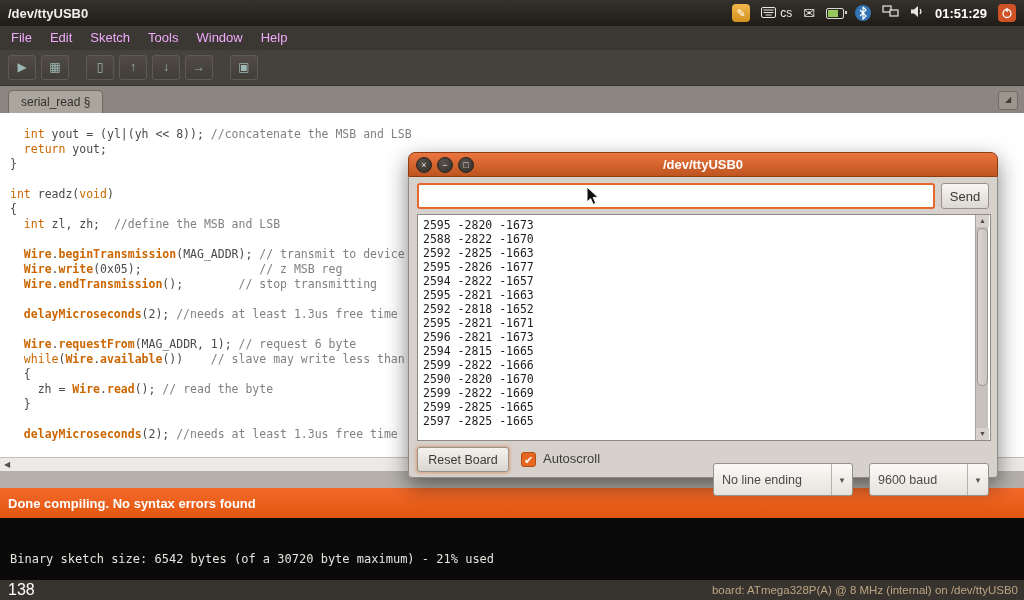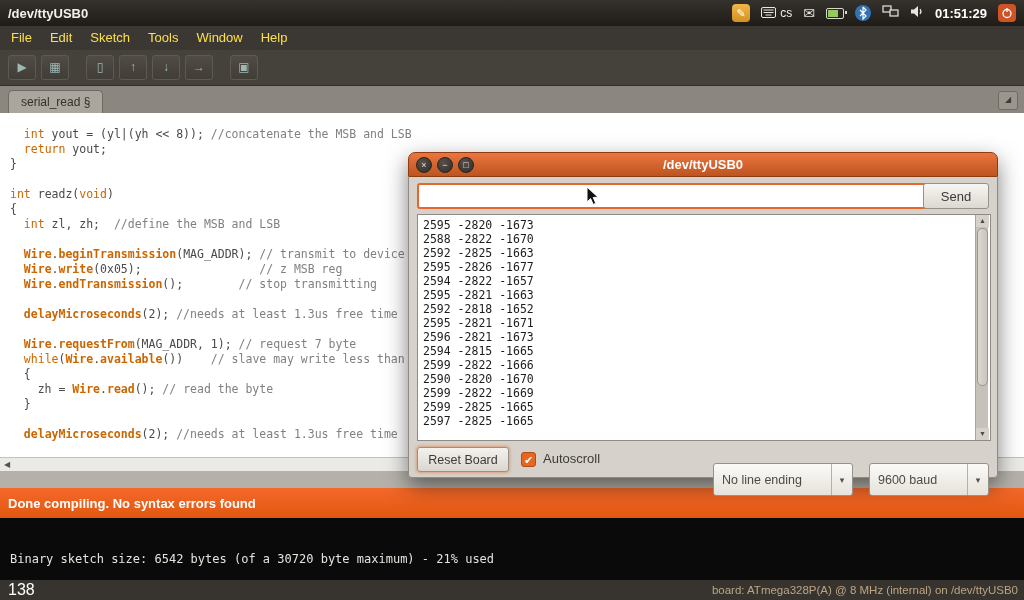--- a/index.html
+++ b/index.html
@@ -20,21 +20,21 @@
   .batt{width:16px;height:9px;border:1px solid #d9d6d0;border-radius:2px;position:relative;}
   .batt::before{content:"";position:absolute;left:1px;top:1px;bottom:1px;width:10px;background:#97c85e;}
   .batt::after{content:"";position:absolute;right:-4px;top:2px;width:2px;height:3px;background:#d9d6d0;}
   .bt{width:16px;height:16px;border-radius:8px;background:#3273b5;display:flex;align-items:center;justify-content:center;}
   .clock{color:#fff;font-size:13px;font-weight:bold;}
   .session-badge{width:18px;height:18px;background:#ce5327;border-radius:4px;display:flex;align-items:center;justify-content:center;}
 
   
   .menubar{position:absolute;top:26px;left:0;width:100%;height:24px;background:#3b3733;
            display:flex;align-items:center;padding-left:2px;box-sizing:border-box;}
-  .menu-item{color:#fde047;font-size:13px;padding:0 9px;line-height:24px;}
+  .menu-item{color:#f0abfc;font-size:13px;padding:0 9px;line-height:24px;}
   .toolbar{position:absolute;top:50px;left:0;width:100%;height:36px;background:#45413b;
            border-bottom:1px solid #33302b;display:flex;align-items:center;padding-left:8px;box-sizing:border-box;}
   .tb-btn{width:26px;height:23px;line-height:23px;text-align:center;color:#9db8b3;font-size:12px;
           background:linear-gradient(#504b44,#413d37);border:1px solid #5f5a51;border-radius:3px;margin-right:5px;}
   .tb-btn.gap{margin-left:12px;}
 
   
   .tabbar{position:absolute;top:86px;left:0;width:100%;height:27px;background:#8b867f;}
   .tab{position:absolute;left:8px;bottom:0;height:22px;line-height:22px;padding:0 12px;
        background:#aaa59d;color:#33312d;font-size:12px;border:1px solid #6f6a62;border-bottom:none;
@@ -77,21 +77,21 @@
           font-weight:bold;font-size:13px;}
   .winbtns{position:absolute;left:7px;top:4px;display:flex;gap:5px;z-index:2;}
   .winbtn{width:16px;height:16px;border-radius:8px;box-sizing:border-box;
           background:radial-gradient(circle at 35% 30%,#57504a,#332e29);
           border:1px solid #27231f;color:#e8e3da;font-size:9px;line-height:14px;text-align:center;}
   .dbody{position:absolute;top:25px;left:0;width:100%;height:301px;background:#d6d2cb;
          border:1px solid #8f8b84;border-top:none;box-sizing:border-box;border-radius:0 0 4px 4px;}
   .sinput{position:absolute;left:8px;top:6px;width:518px;height:26px;box-sizing:border-box;
           border:2px solid #e8672c;border-radius:3px;background:#fff;font-size:13px;padding:0 6px;outline:none;
           font-family:"Liberation Sans","DejaVu Sans",sans-serif;}
-  .send{position:absolute;right:8px;top:6px;width:66px;height:26px;
+  .send{position:absolute;right:8px;top:6px;width:48px;height:26px;
         background:linear-gradient(#f8f6f3,#dcd8d1);border:1px solid #96918a;border-radius:3px;
         font-size:13px;color:#3c3a37;font-family:inherit;}
   .soutput{position:absolute;left:8px;top:37px;width:574px;height:227px;background:#fff;
         border:1px solid #8f8b84;box-sizing:border-box;overflow:hidden;
         font-family:"DejaVu Sans Mono",monospace;font-size:11.5px;color:#1c1c1c;padding:3px 0 0 5px;}
   .serial-line{height:14px;line-height:14px;white-space:pre;}
   .vscroll{position:absolute;right:9px;top:38px;width:13px;height:225px;background:#c6c2bb;border-left:1px solid #aaa69f;box-sizing:border-box;}
   .varrow{position:absolute;left:0;width:13px;height:12px;background:#d6d2cb;font-size:7px;line-height:12px;text-align:center;color:#4e4a44;}
   .varrow.up{top:0;} .varrow.up::after{content:"▲";}
   .varrow.down{bottom:0;} .varrow.down::after{content:"▼";}
@@ -193,21 +193,21 @@
       <div class="code-line"><span class="tok-k">int</span><span class="tok-p"> readz(</span><span class="tok-k">void</span><span class="tok-p">)</span></div>
       <div class="code-line"><span class="tok-p">{</span></div>
       <div class="code-line"><span class="tok-p">  </span><span class="tok-k">int</span><span class="tok-p"> zl, zh;  </span><span class="tok-c">//define the MSB and LSB</span></div>
       <div class="code-line">&nbsp;</div>
       <div class="code-line"><span class="tok-p">  </span><span class="tok-f">Wire</span><span class="tok-p">.</span><span class="tok-f">beginTransmission</span><span class="tok-p">(MAG_ADDR); </span><span class="tok-c">// transmit to device</span></div>
       <div class="code-line"><span class="tok-p">  </span><span class="tok-f">Wire</span><span class="tok-p">.</span><span class="tok-f">write</span><span class="tok-p">(0x05);                 </span><span class="tok-c">// z MSB reg</span></div>
       <div class="code-line"><span class="tok-p">  </span><span class="tok-f">Wire</span><span class="tok-p">.</span><span class="tok-f">endTransmission</span><span class="tok-p">();        </span><span class="tok-c">// stop transmitting</span></div>
       <div class="code-line">&nbsp;</div>
       <div class="code-line"><span class="tok-p">  </span><span class="tok-f">delayMicroseconds</span><span class="tok-p">(2); </span><span class="tok-c">//needs at least 1.3us free time</span></div>
       <div class="code-line">&nbsp;</div>
-      <div class="code-line"><span class="tok-p">  </span><span class="tok-f">Wire</span><span class="tok-p">.</span><span class="tok-f">requestFrom</span><span class="tok-p">(MAG_ADDR, 1); </span><span class="tok-c">// request 7 byte</span></div>
+      <div class="code-line"><span class="tok-p">  </span><span class="tok-f">Wire</span><span class="tok-p">.</span><span class="tok-f">requestFrom</span><span class="tok-p">(MAG_ADDR, 1); </span><span class="tok-c">// request 6 byte</span></div>
       <div class="code-line"><span class="tok-p">  </span><span class="tok-k">while</span><span class="tok-p">(</span><span class="tok-f">Wire</span><span class="tok-p">.</span><span class="tok-f">available</span><span class="tok-p">())    </span><span class="tok-c">// slave may write less than</span></div>
       <div class="code-line"><span class="tok-p">  {</span></div>
       <div class="code-line"><span class="tok-p">    zh = </span><span class="tok-f">Wire</span><span class="tok-p">.</span><span class="tok-f">read</span><span class="tok-p">(); </span><span class="tok-c">// read the byte</span></div>
       <div class="code-line"><span class="tok-p">  }</span></div>
       <div class="code-line">&nbsp;</div>
       <div class="code-line"><span class="tok-p">  </span><span class="tok-f">delayMicroseconds</span><span class="tok-p">(2); </span><span class="tok-c">//needs at least 1.3us free time</span></div>
     </div>
   <div class="hscroll">
     <div class="hs-arrow"></div>
   </div>

